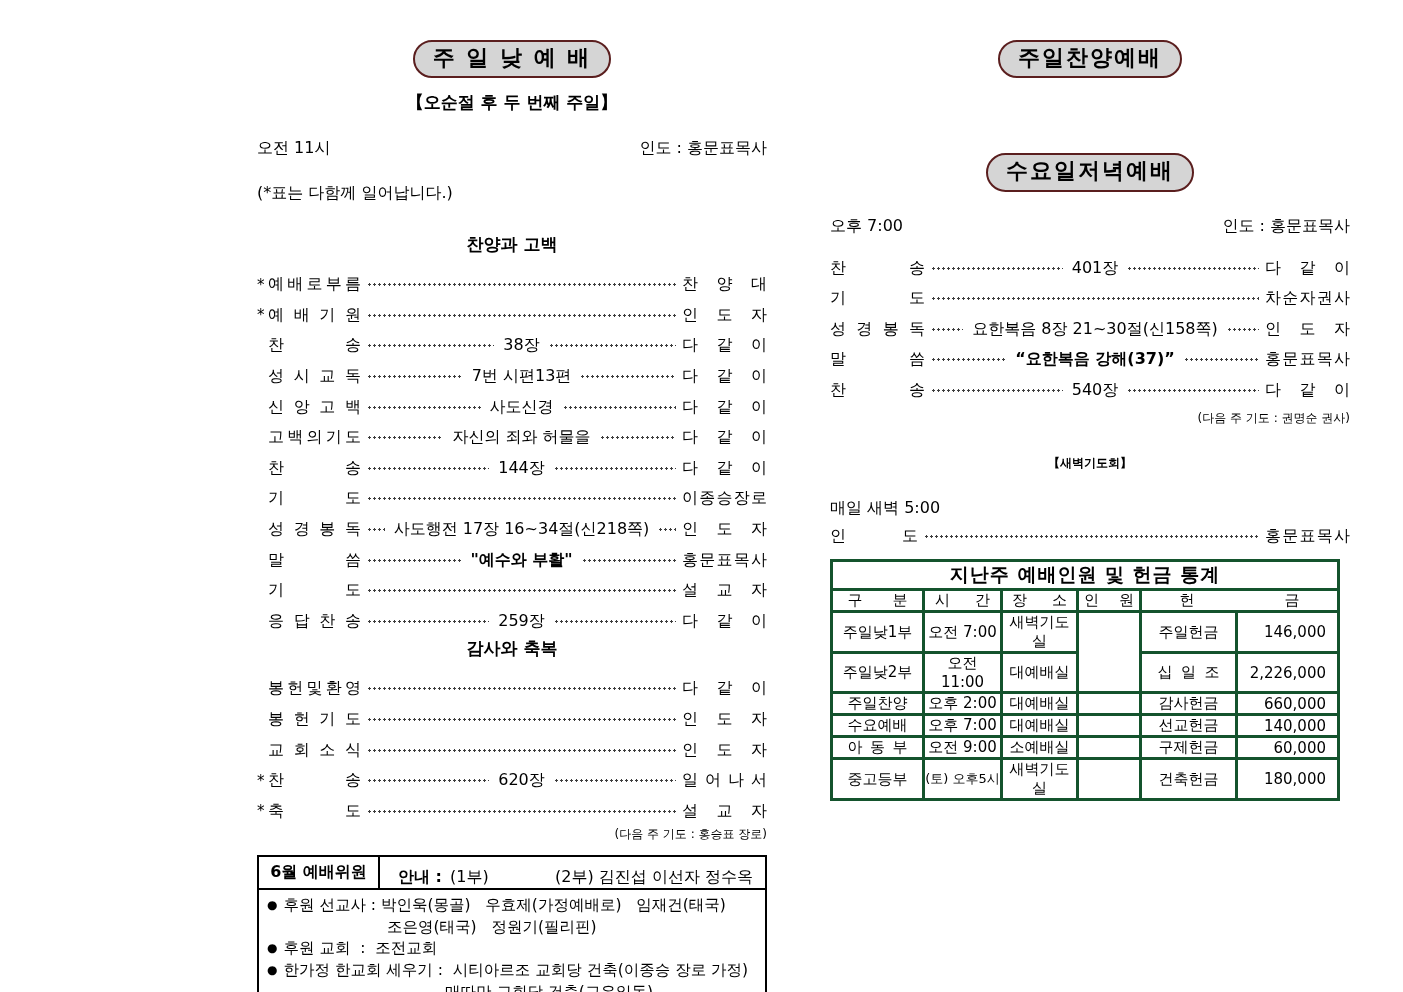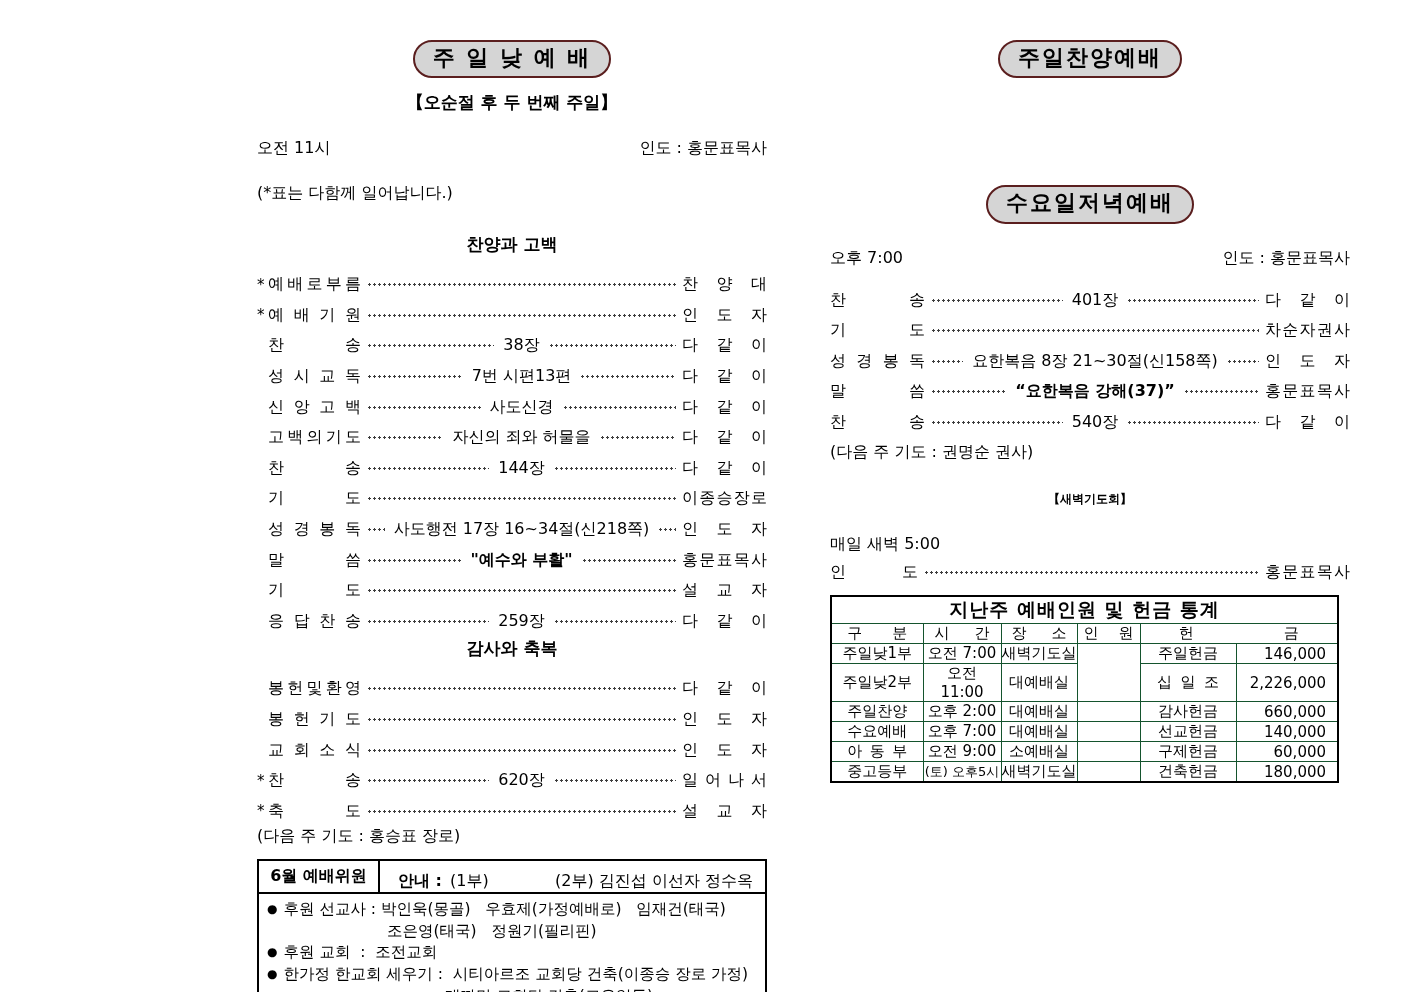--- a/index.html
+++ b/index.html
@@ -42,45 +42,45 @@
   .rt   { flex:0 0 85px; width:85px; }
   .jchars { display:inline-flex; justify-content:space-between; }
   .leader {
     flex:1 1 auto; height:5px; margin:0 6px; align-self:center;
     background-image:radial-gradient(circle,#3c3c3c 1.1px,transparent 1.3px);
     background-size:5px 5px; background-repeat:repeat-x; background-position:0 center;
   }
   .ctr { white-space:nowrap; padding:0 3px; }
   .bold { font-weight:bold; }
 
-  .next-week { text-align:left; margin-top:0px; font-size:16px; }
+  .next-week { text-align:right; margin-top:0px; font-size:12px; }
 
   
   .cbox { margin-top:12px; border:2px solid #000; height:141px; }
   .cbox-head { display:flex; border-bottom:2px solid #000; height:33px; align-items:flex-end; }
   .cbox-month { flex:0 0 121px; border-right:2px solid #000; height:100%; display:flex; align-items:center; justify-content:center; font-weight:bold; font-size:16px; }
   .cbox-guide { flex:1; display:flex; align-items:center; padding:0 12px 0 18px; font-size:16px; }
   .cbox-guide .glabel { font-weight:bold; margin-right:8px; }
   .cbox-guide .gp2 { margin-left:auto; }
   .cbox-body { padding:5px 8px 0 8px; font-size:15.5px; }
   .cline { line-height:21px; white-space:pre; }
   .cline .bullet { font-size:12px; margin-right:6px; position:relative; top:-1px; }
   .ind-1 { padding-left:120px; }
   .ind-2 { padding-left:178px; }
 
   .home-note { margin-top:86px; padding-left:170px; font-size:17px; }
-  .oval2-wrap { margin-top:107px; }
+  .oval2-wrap { margin-top:75px; }
 
   .dawn-head { text-align:center; font-weight:bold; font-size:12px; margin-top:28px; }
   .dawn-time { margin-top:26px; font-size:16px; }
   .dawn-row  { margin-top:2px; }
 
   
   .stats { margin-top:8px; border-collapse:collapse; width:507px; table-layout:fixed; }
-  .stats td, .stats th { border:1px solid #14532d; font-weight:normal; font-size:15px; height:19.5px; padding:0 0; text-align:center; overflow:hidden; }
+  .stats td, .stats th { border:3px solid #14532d; font-weight:normal; font-size:15px; height:19.5px; padding:0 0; text-align:center; overflow:hidden; }
   .stats { border:2px solid #000; }
   .stats .ttl { font-size:19px; font-weight:bold; height:27px; letter-spacing:1px; }
   .stats .hc { }
   .stats .amt { text-align:right; padding-right:11px; }
   .stats .small { font-size:13px; }
   .stats .jchars { vertical-align:middle; }
   .w60{width:60px;} .w55{width:55px;} .w50{width:50px;} .w120{width:120px;} .w62{width:62px;}
 </style>
 </head>
 <body>

